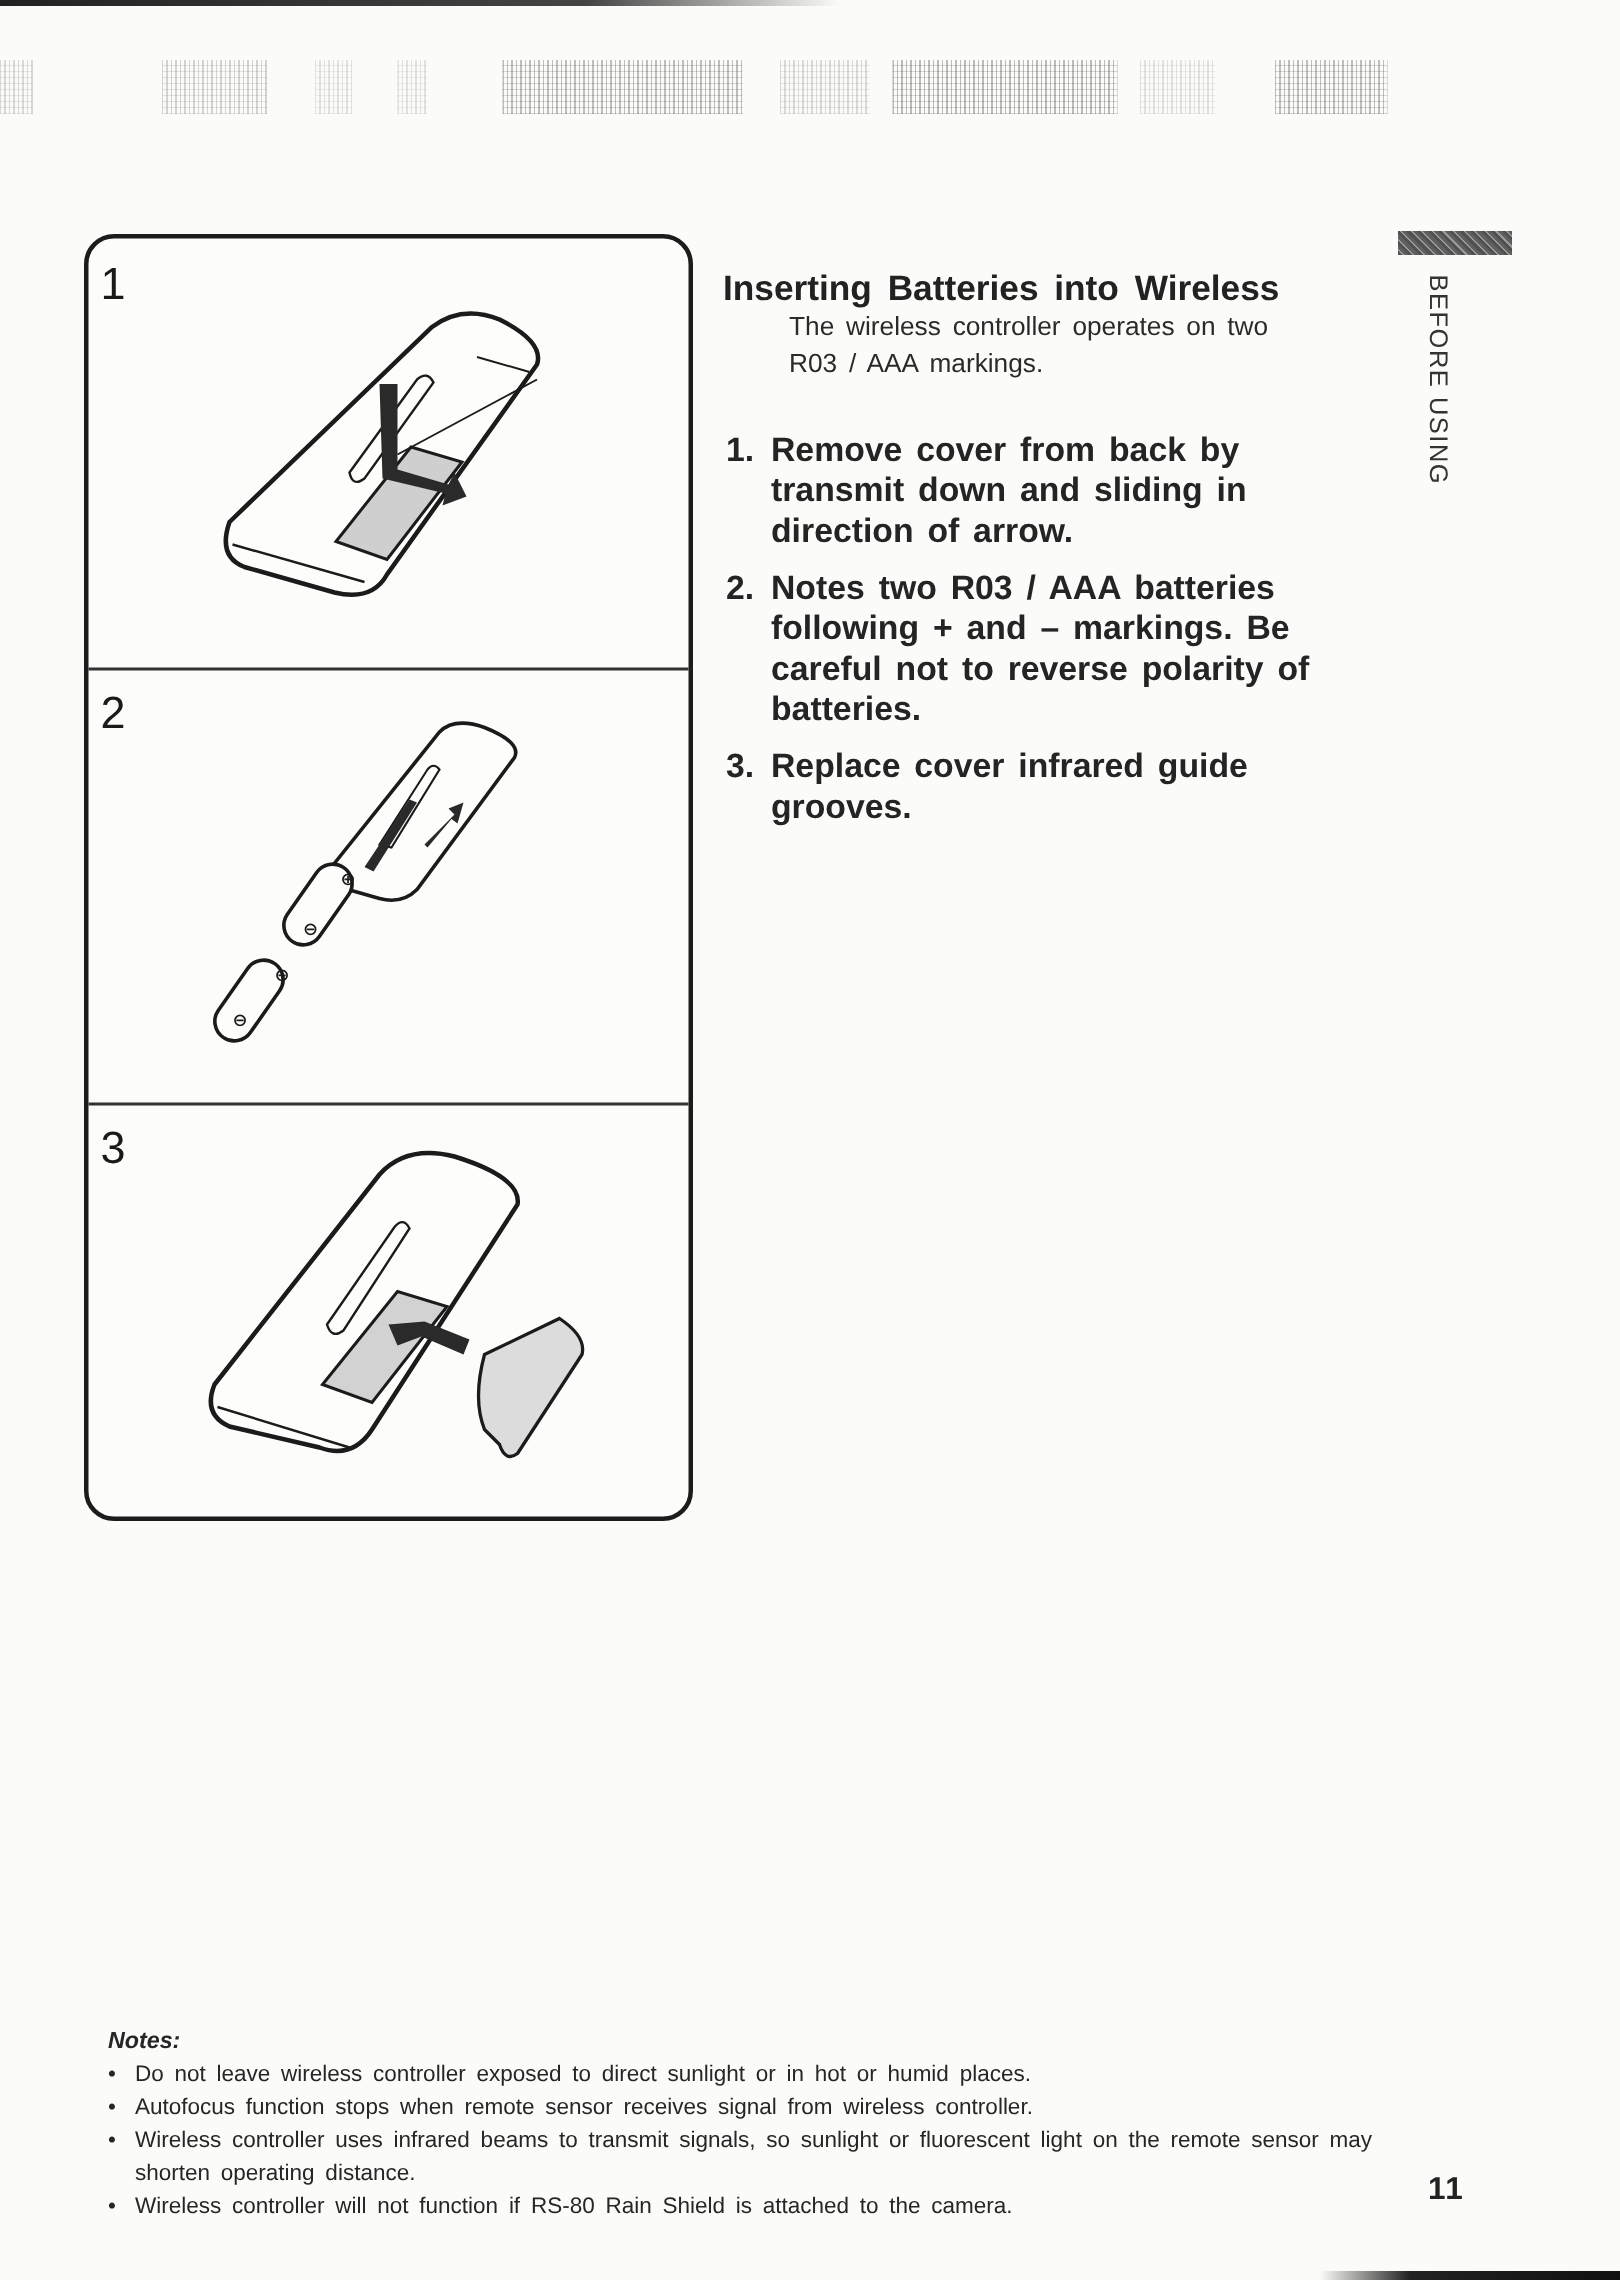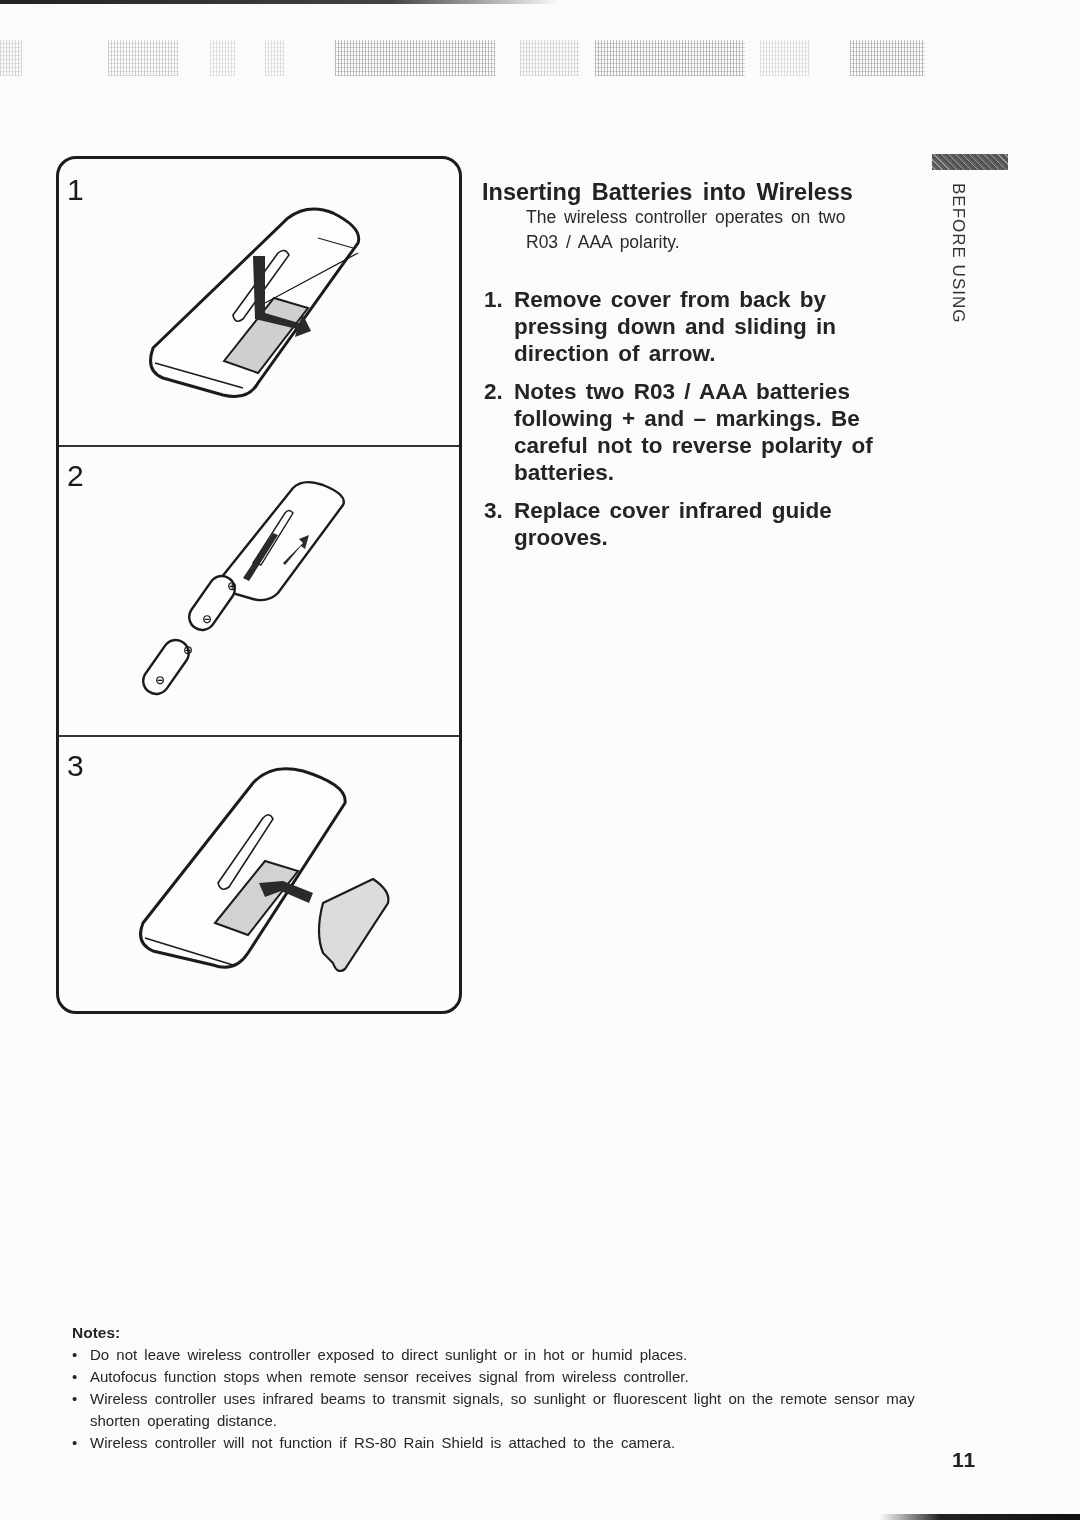--- a/index.html
+++ b/index.html
@@ -33,21 +33,21 @@
   .step { display: flex; font-size: 22.5px; font-weight: bold; line-height: 27px; color: #242424; margin-bottom: 11px; word-spacing: 3px; }
   .step .n { width: 30px; flex: none; }
   .step .t { flex: 1; }
 
   .side-block { position: absolute; left: 932px; top: 154px; width: 76px; height: 16px;
     background: repeating-linear-gradient(45deg,#333 0 2px,#888 2px 3px,#444 3px 5px); opacity: .85; }
   .side-label { position: absolute; left: 950px; top: 183px; writing-mode: vertical-rl;
     font-size: 17px; letter-spacing: 1px; color: #333; line-height: 1; }
 
   .notes { position: absolute; left: 72px; top: 1324px; width: 850px; color: #262626; }
-  .notes-title { font-size: 15.5px; font-weight: bold; margin-bottom: 2px; }
+  .notes-title { font-size: 15.5px; font-weight: bold; font-style: italic; margin-bottom: 2px; margin-top: 28px; }
   .note { display: flex; font-size: 15px; line-height: 22px; word-spacing: 3px; }
   .note .b { width: 18px; flex: none; text-align: left; }
   .note .t { flex: 1; }
 
   .page-num { position: absolute; left: 952px; top: 1448px; font-size: 21px; font-weight: bold; color: #222; letter-spacing: 1px; text-align: right; }
 </style>
 </head>
 <body>
 
 <div class="top-edge"></div>
@@ -116,27 +116,27 @@
       </g>
     </svg>
   </div>
 </div>
 
 <div class="title">
   <div>Inserting Batteries into Wireless</div>
 </div>
 <div class="intro">
   <div>The wireless controller operates on two</div>
-  <div>R03 / AAA polarity.</div>
+  <div>R03 / AAA markings.</div>
 </div>
 
 <div class="steps">
   <div class="step">
     <span class="n">1.</span>
-    <span class="t">Remove cover from back by pressing down and sliding in direction of arrow.</span>
+    <span class="t">Remove cover from back by transmit down and sliding in direction of arrow.</span>
   </div>
   <div class="step">
     <span class="n">2.</span>
     <span class="t">Notes two R03 / AAA batteries following + and – markings. Be careful not to reverse polarity of batteries.</span>
   </div>
   <div class="step">
     <span class="n">3.</span>
     <span class="t">Replace cover infrared guide grooves.</span>
   </div>
 </div>

